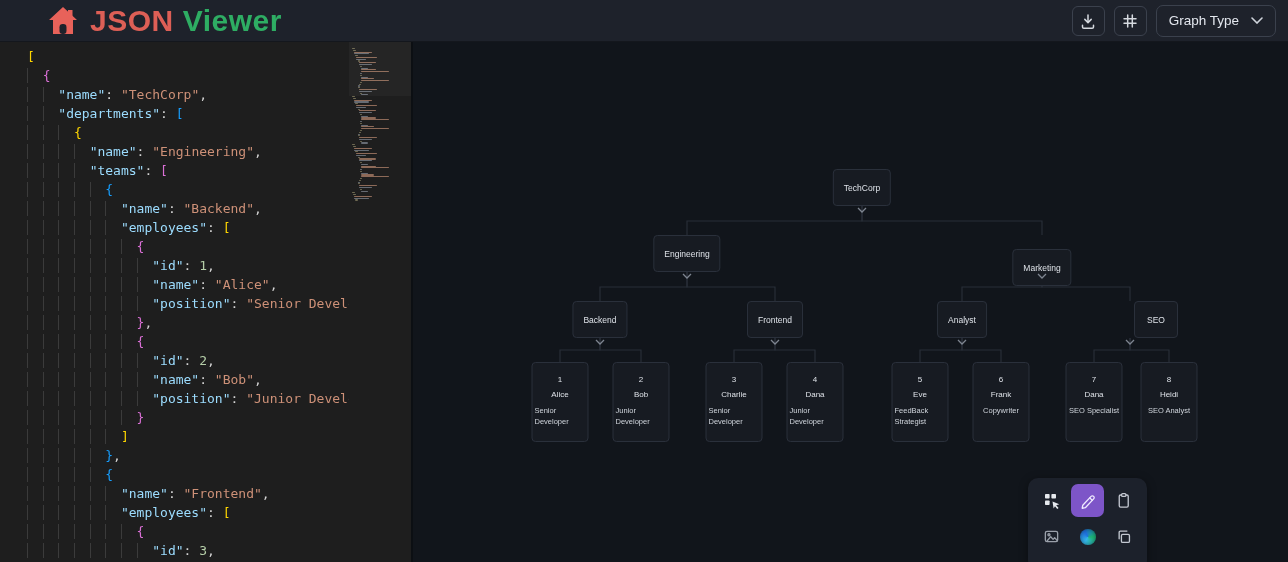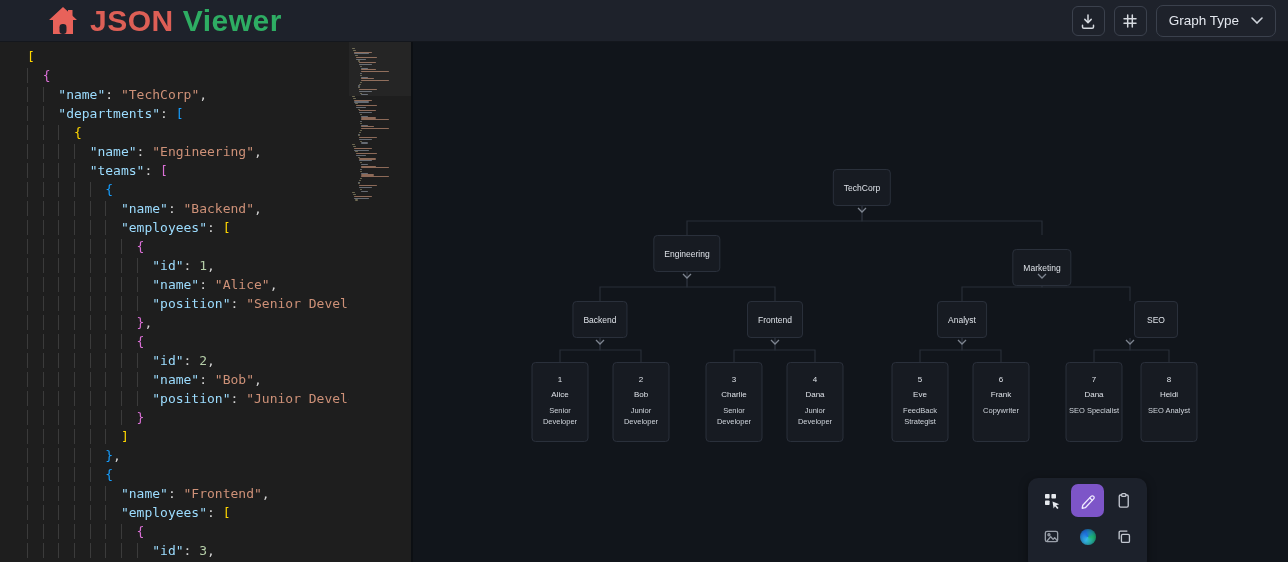--- a/index.html
+++ b/index.html
@@ -57,21 +57,21 @@
   .edges { position:absolute; left:0; top:0; }
   .edges polyline { fill:none; stroke:#282e38; stroke-width:1.2; }
   .gnode { position:absolute; transform:translateX(-50%); background:#171b22;
            border:1px solid #2a303b; border-radius:4px; color:#dde1e7;
            display:flex; align-items:center; justify-content:center; font-size:8.5px; }
   .parent { height:37px; padding:16px 10px; min-width:44px; white-space:nowrap; }
   .leaf { width:57px; height:80px; flex-direction:column; justify-content:flex-start;
           padding:13px 2px 6px; gap:7px; }
   .leaf-id { font-size:8px; line-height:1; }
   .leaf-name { font-size:8px; line-height:1; }
-  .leaf-pos { font-size:7.5px; line-height:1.4; text-align:center; color:#cfd4db; }
+  .leaf-pos { font-size:7.5px; line-height:1.4; text-align:left; color:#cfd4db; }
   .chev { position:absolute; transform:translateX(-50%); }
   .chev polyline { fill:none; stroke:#7e8590; stroke-width:1.3; }
 
   
   .gtoolbar { position:absolute; left:615px; top:436px; width:119px; height:92px;
               background:#1c212b; border-radius:10px; padding:6px;
               display:grid; grid-template-columns:repeat(3,33px); grid-auto-rows:33px;
               gap:3px; justify-content:center; align-content:start;
               box-shadow:0 2px 10px rgba(0,0,0,.4); }
   .tool { display:flex; align-items:center; justify-content:center; border-radius:7px;

